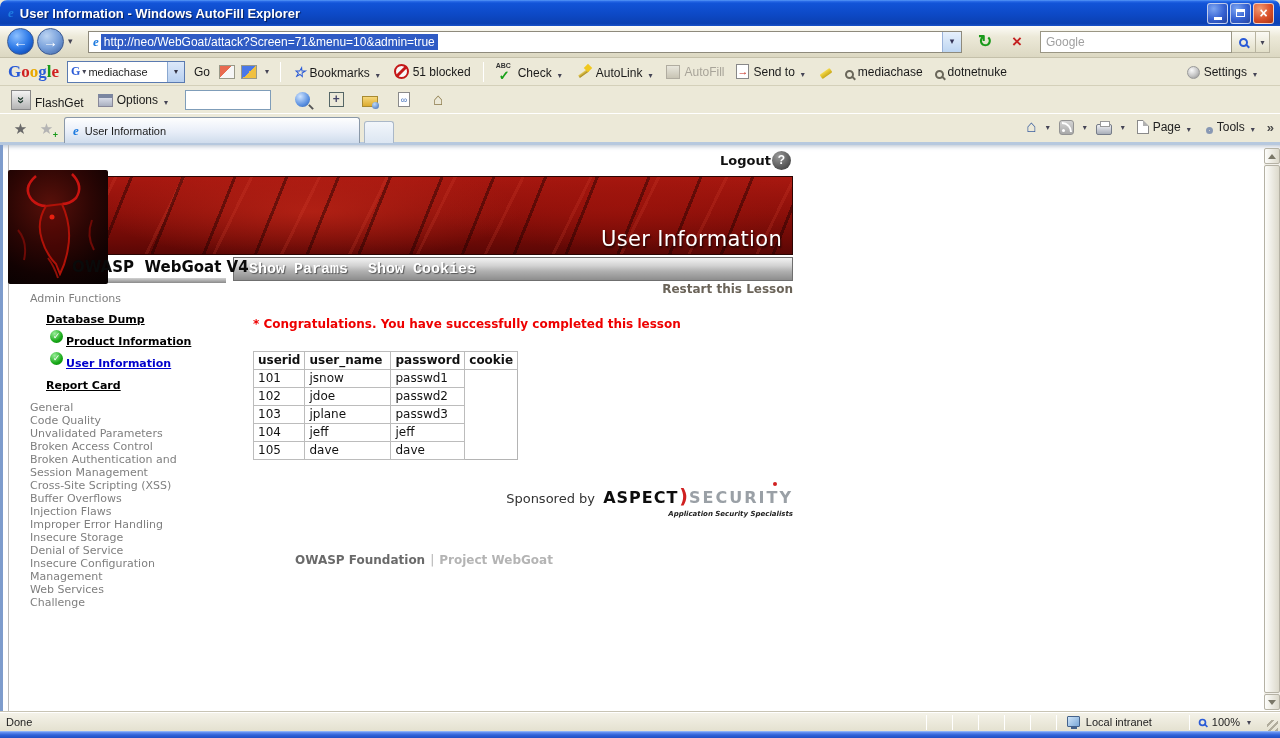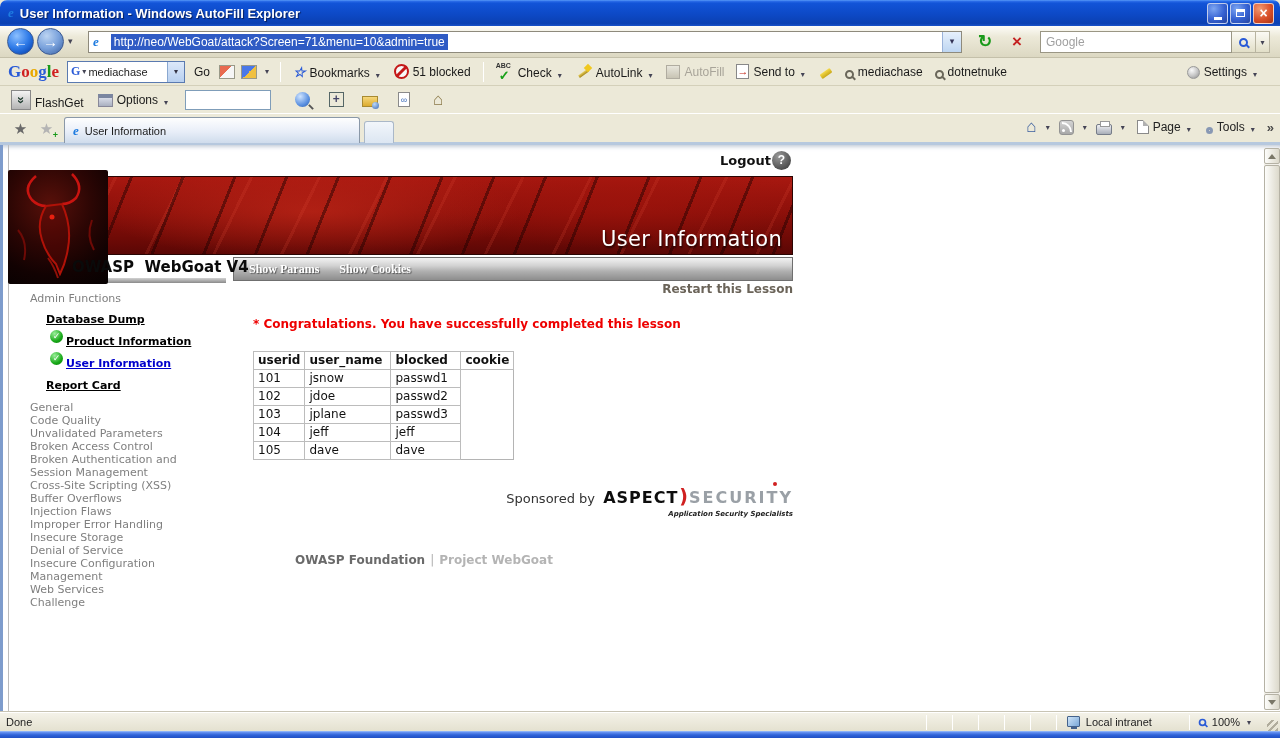--- a/index.html
+++ b/index.html
@@ -24,21 +24,21 @@
  background:linear-gradient(180deg,#fdfcf8,#ece9d8 35%,#dcd8c2);border-bottom:1px solid #c4c0aa}
 .navbtn{position:absolute;top:2px;width:27px;height:27px;border-radius:50%;color:#fff;text-align:center;
  line-height:26px;font-size:15px;font-weight:bold;border:1px solid #3c5a92;
  background:radial-gradient(circle at 35% 28%,#8cc0ff,#2f7be8 50%,#0c4ab8 85%,#083a9a)}
 .navbtn.back{left:7px}
 .navbtn.fwd{left:37px;background:radial-gradient(circle at 35% 28%,#bcd4f2,#7aa2dc 50%,#4a72b2 85%,#3a5e96)}
 .chev{position:absolute;left:68px;top:10px;font-size:9px;color:#445}
 .afield{position:absolute;left:88px;top:5px;width:874px;height:22px;background:#fff;border:1px solid #8e8a7c;
  display:flex;align-items:center;padding-left:4px;overflow:hidden}
 .eicon{font:bold italic 13px "Liberation Serif",serif;color:#1f7ce0}
-.url{margin-left:12px;background:#2f5bc4;color:#fff;font-size:12px;padding:1px 3px;white-space:nowrap}
+.url{margin-left:2px;background:#2f5bc4;color:#fff;font-size:12px;padding:1px 3px;white-space:nowrap}
 .adrop{margin-left:auto;width:19px;height:20px;border-left:1px solid #9ab2d8;text-align:center;line-height:19px;
  font-size:9px;color:#335;background:linear-gradient(180deg,#e6f0fc,#bed6f2)}
 .toolbtn{position:absolute;top:4px;width:26px;height:24px;border-radius:3px;text-align:center;line-height:23px}
 .toolbtn.refresh{left:972px;color:#1a9a1a;font-size:17px;font-weight:bold}
 .toolbtn.stop{left:1004px;color:#c42020;font-size:17px;font-weight:bold}
 .sfield{position:absolute;left:1040px;top:5px;width:230px;height:22px;display:flex;align-items:center}
 .sinput{width:192px;height:22px;border:1px solid #9a9684;padding:0 5px;font-size:12px;color:#444;outline:none}
 .sinput::placeholder{color:#a0a0a0}
 .sbtn{width:24px;height:22px;border:1px solid #b8b4a0;border-left:none;display:inline-flex;align-items:center;
  justify-content:center;background:linear-gradient(180deg,#fbfaf4,#e2dfc8)}
@@ -138,21 +138,21 @@
  radial-gradient(ellipse 260px 60px at 75% 35%,rgba(160,20,12,.6),rgba(0,0,0,0) 75%),
  linear-gradient(180deg,#a81810 0%,#8c100a 45%,#6e0a06 80%,#5a0705 100%)}
 .banner-title{position:absolute;right:10px;bottom:3px;color:#fff;font-size:21px;font-family:"DejaVu Sans",sans-serif;
  text-shadow:1px 2px 2px rgba(0,0,0,.65);letter-spacing:.3px}
 .brand{position:absolute;left:72px;top:113px;z-index:4;font-family:"DejaVu Sans",sans-serif;font-weight:bold;
  font-size:15px;color:#0a0a0a;white-space:pre}
 .brand-rule{position:absolute;left:8px;top:133px;width:218px;height:5px;z-index:1;background:linear-gradient(#d2d2d2,#8a8a8a)}
 .lesson-menu{position:absolute;left:233px;top:112px;width:560px;height:24px;border:1px solid #6f6f6f;
  background:linear-gradient(180deg,#f2f2f2 0%,#d2d2d2 35%,#b0b0b0 60%,#8d8d8d 100%);
  display:flex;align-items:center;gap:20px;padding-left:15px}
-.menu-btn{color:#fff;font-weight:bold;font-size:12px;font-family:Liberation Serif, serif;text-shadow:1px 1px 1px #555}
+.menu-btn{color:#fff;font-weight:bold;font-size:15px;font-family:Liberation Mono, monospace;text-shadow:1px 1px 1px #555}
 
 .sidebar{position:absolute;left:30px;top:147px;width:178px;font-family:"DejaVu Sans",sans-serif;font-size:11px;
  color:#7f7f7f;line-height:13px}
 .sb-head{margin-bottom:5px}
 .sb-link{margin:8px 0 8px 16px;font-weight:bold;color:#000}
 .ul{text-decoration:underline;color:#000;font-weight:bold}
 .ul.active{color:#0000cc}
 .sb-row{display:flex;align-items:flex-end;gap:3px;margin:9px 0 9px 20px}
 .ball{width:13px;height:13px;border-radius:50%;flex:0 0 13px;transform:translateY(-5px);color:#fff;font-size:9px;
  font-style:normal;text-align:center;line-height:13px;background:radial-gradient(circle at 35% 28%,#9af09a,#18a818 60%,#0a7a0a)}
@@ -425,21 +425,21 @@
     </div>
 
     <div class="main">
       <div class="restart">Restart this Lesson</div>
       <div class="congrats">* Congratulations. You have successfully completed this lesson</div>
       <table class="dtable">
         <tbody>
             <tr>
           <th class="th-userid">userid</th>
           <th class="th-username">user_name</th>
-          <th class="th-password">blocked</th>
+          <th class="th-password">password</th>
           <th class="th-cookie">cookie</th>
         </tr>
         <tr>
           <td>101</td>
           <td>jsnow</td>
           <td>passwd1</td>
           <td class="empty"></td>
         </tr>
         <tr>
           <td>102</td>

